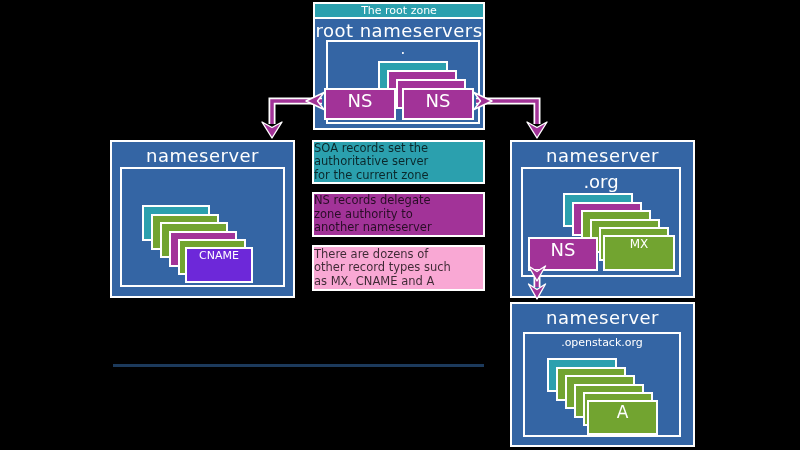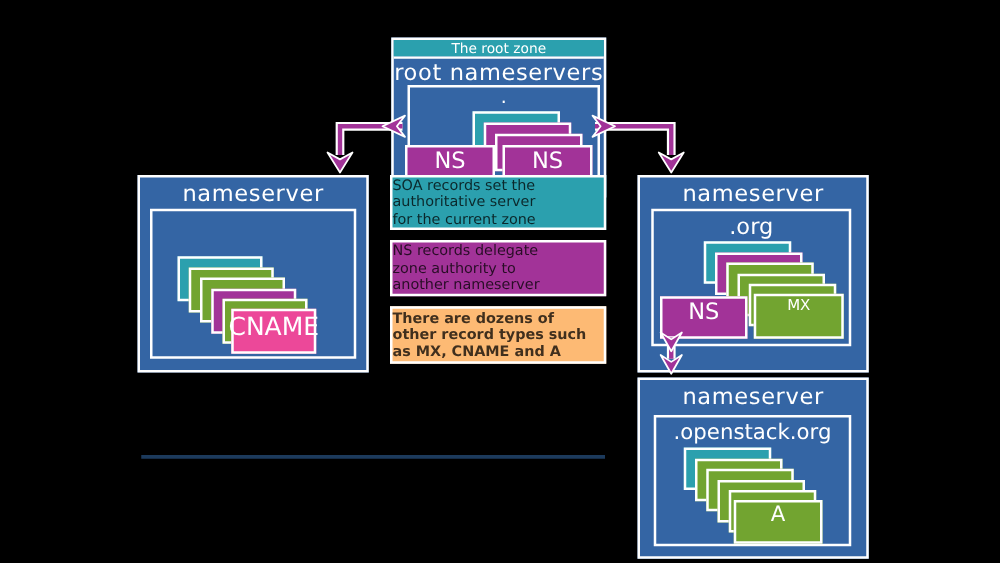--- a/index.html
+++ b/index.html
@@ -10,21 +10,21 @@
   .box{position:absolute;background:var(--blue);border:2px solid #fff;box-sizing:border-box;}
   .box-title{text-align:center;font-size:18px;margin-top:3px;letter-spacing:.5px;}
   .inner{position:absolute;border:2px solid #fff;box-sizing:border-box;}
   .zone-label{text-align:center;font-size:18px;margin-top:2px;}
   .card{position:absolute;border:2px solid #fff;box-sizing:border-box;}
   .front-card{
     position:absolute;border:2px solid #fff;box-sizing:border-box;
     display:flex;align-items:flex-start;justify-content:center;color:#fff;
   }
   
-  #root-box{left:313px;top:2px;width:172px;height:128px;margin-top:28px;}
+  #root-box{left:313px;top:2px;width:172px;height:128px;}
   .root-head{height:13px;border-bottom:2px solid #fff;position:relative;}
   .root-head-strip{position:absolute;left:0;top:0;width:100%;height:13px;background:var(--teal);
     font-size:11px;line-height:13px;text-align:center;}
   #root-box .box-title{font-size:18px;margin-top:1px;}
   #root-inner{left:11px;top:36px;width:154px;height:84px;}
   .dot{position:absolute;left:0;right:0;top:0;text-align:center;font-size:15px;line-height:14px;}
   #root-stack{position:absolute;left:50px;top:19px;}
   #root-stack .card{width:70px;height:30px;}
   .root-ns{width:72px;height:32px;font-size:18px;}
   
@@ -33,21 +33,21 @@
   #com-stack{position:absolute;left:20px;top:36px;}
   #com-stack .card{width:68px;height:36px;}
   
   #org-box{left:510px;top:140px;width:185px;height:158px;}
   #org-inner{left:9px;top:25px;width:160px;height:110px;}
   #org-stack{position:absolute;left:40px;top:24px;}
   #org-stack .card{width:70px;height:34px;}
   
   #os-box{left:510px;top:302px;width:185px;height:145px;}
   #os-inner{left:11px;top:28px;width:158px;height:105px;}
-  #os-inner .zone-label{font-size:17px;}
+  #os-inner .zone-label{font-size:11px;}
   #os-stack{position:absolute;left:22px;top:24px;}
   #os-stack .card{width:70px;height:34px;}
   
   .legend{
     position:absolute;left:312px;width:173px;border:2px solid #fff;box-sizing:border-box;
     display:flex;flex-direction:column;align-items:flex-start;justify-content:center;
     color:rgba(0,0,0,0.75);font-size:11.5px;line-height:13.5px;text-align:center;font-weight:500;
   }
   #legend-soa{top:140px;height:44px;}
   #legend-ns{top:192px;height:45px;}
@@ -89,21 +89,21 @@
   <div class="box" id="com-box">
     <div class="box-title">nameserver</div>
     <div class="inner" id="com-inner">
       <div id="com-stack">
           <div class="card" style="left: 0px; top: 0px; background: rgb(43, 160, 174);"></div>
           <div class="card" style="left: 9px; top: 8.5px; background: rgb(114, 164, 48);"></div>
           <div class="card" style="left: 18px; top: 17px; background: rgb(114, 164, 48);"></div>
           <div class="card" style="left: 27px; top: 25.5px; background: rgb(162, 51, 152);"></div>
           <div class="card" style="left: 36px; top: 34px; background: rgb(114, 164, 48);"></div>
         </div>
-      <div class="front-card" style="left: 63px; top: 78px; width: 68px; height: 36px; font-size: 20px; background: #ec4899;">
+      <div class="front-card" style="left: 63px; top: 78px; width: 68px; height: 36px; font-size: 11px; background: #6d28d9;">
         <span>CNAME</span>
       </div>
     </div>
   </div>
 
   <div class="box" id="org-box">
     <div class="box-title">nameserver</div>
     <div class="inner" id="org-inner">
       <div class="zone-label">.org</div>
       <div id="org-stack">
@@ -142,21 +142,21 @@
   <div class="legend" id="legend-soa" style="background: rgb(43, 160, 174);">
     <span>SOA records set the</span>
     <span>authoritative server</span>
     <span>for the current zone</span>
   </div>
   <div class="legend" id="legend-ns" style="background: rgb(162, 51, 152);">
     <span>NS records delegate</span>
     <span>zone authority to</span>
     <span>another nameserver</span>
   </div>
-  <div class="legend" id="legend-other" style="background: #fdba74; font-weight: bold;">
+  <div class="legend" id="legend-other" style="background: #f9a8d4;">
     <span>There are dozens of</span>
     <span>other record types such</span>
     <span>as MX, CNAME and A</span>
   </div>
 
   <div id="divider"></div>
 
   <svg id="arrows" width="800" height="450" viewBox="0 0 800 450">
     <g>
       <path class="arrow-line-under" d="M322,101 H272 V124"></path>

